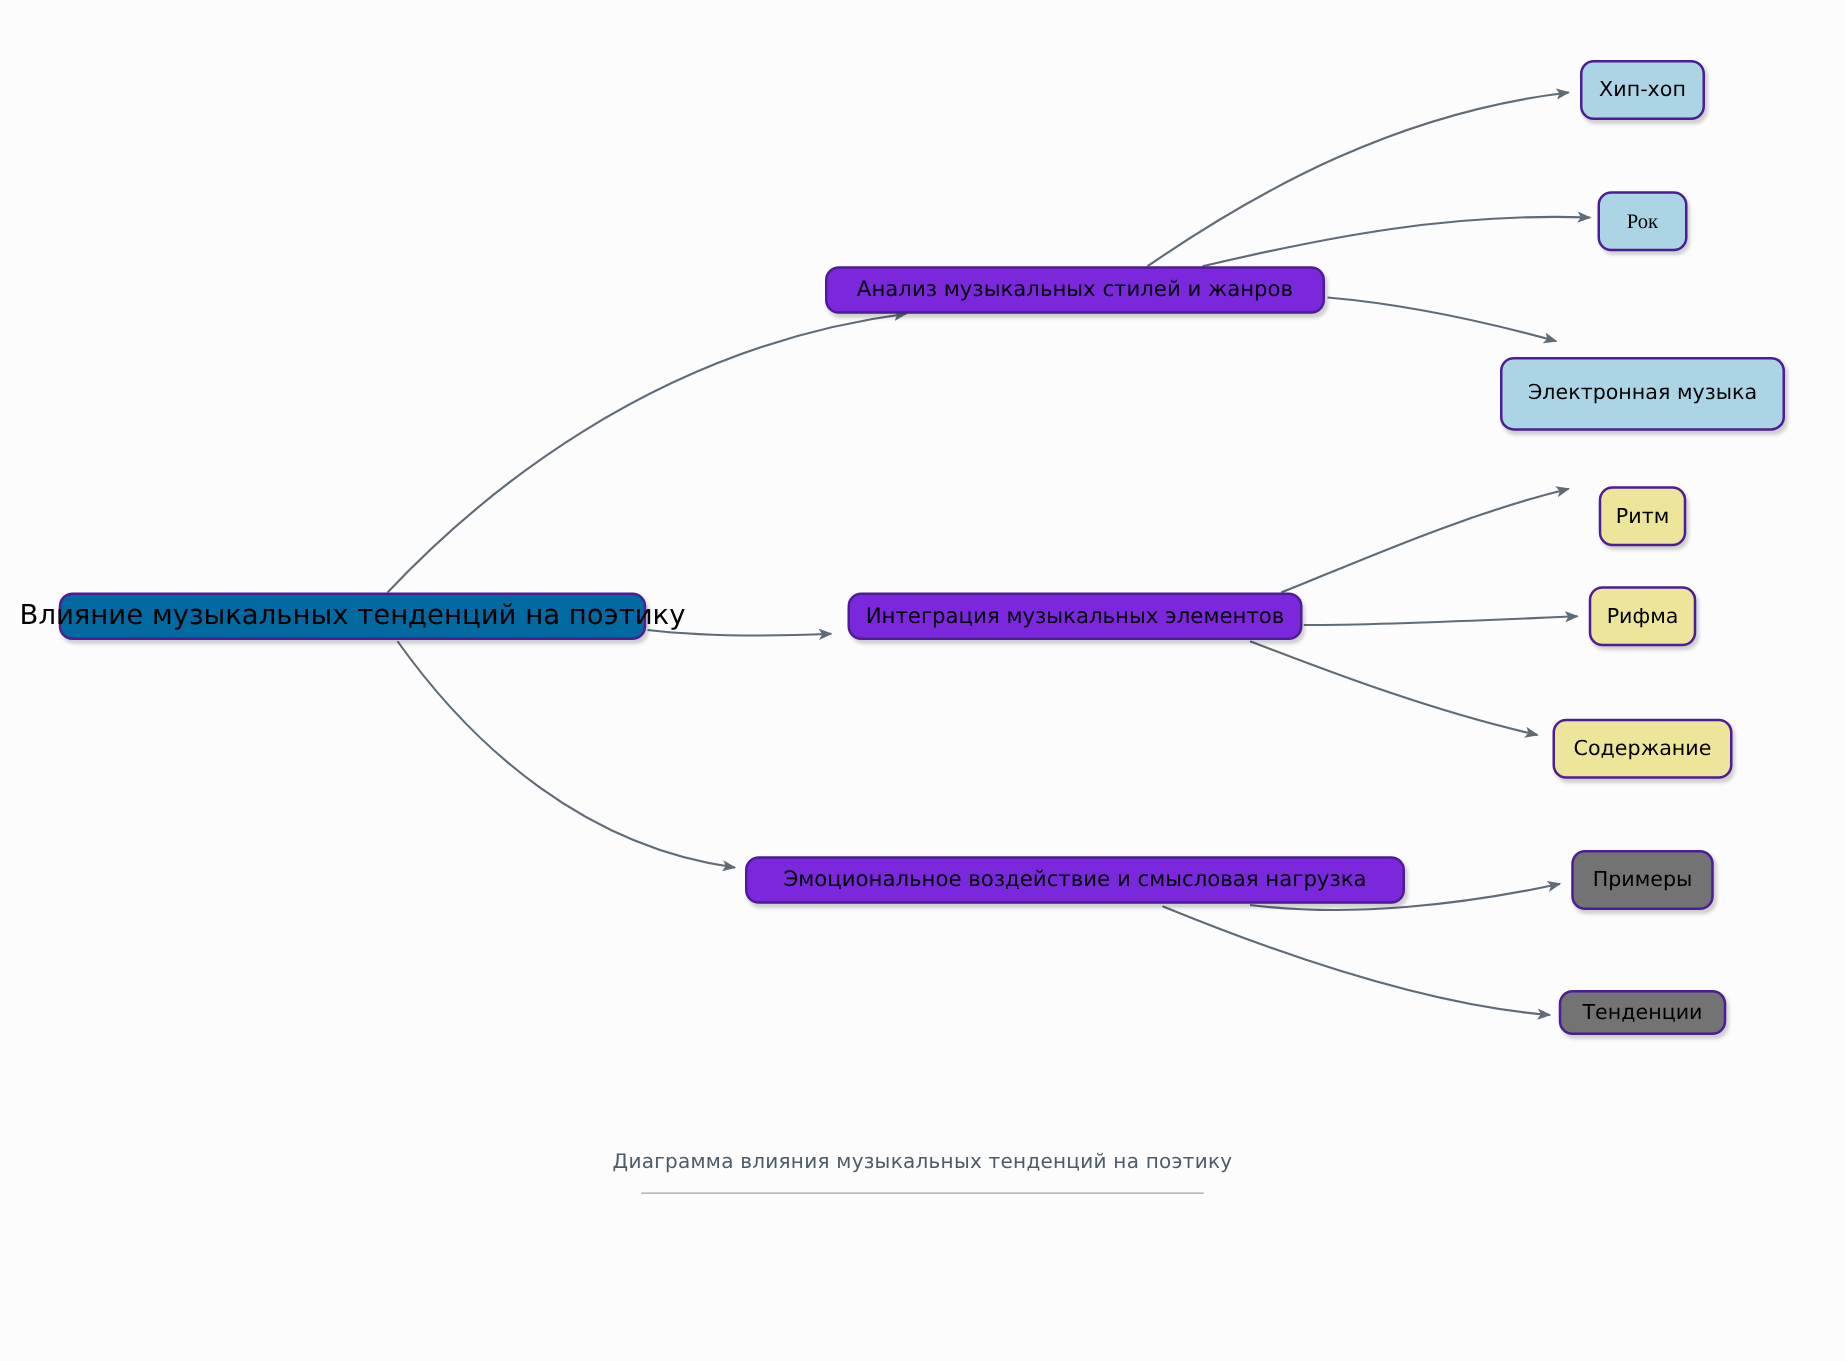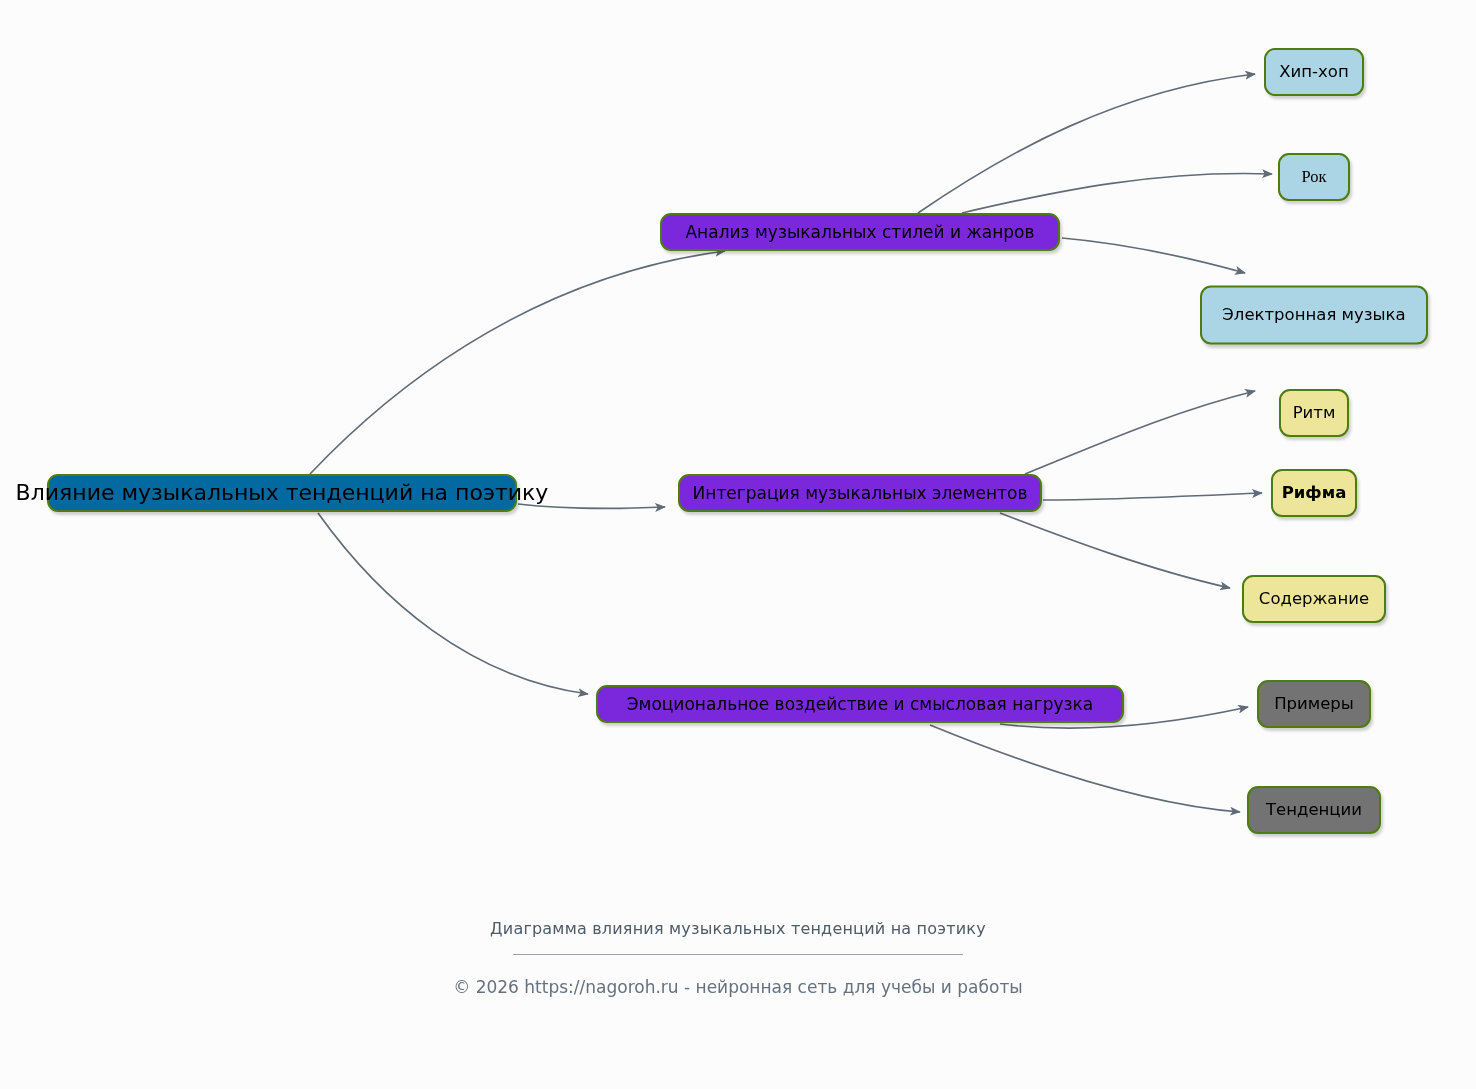--- a/index.html
+++ b/index.html
@@ -23,21 +23,21 @@
     width: 1476px;
     height: 1089px;
     pointer-events: none;
   }
   .node {
     position: absolute;
     box-sizing: border-box;
     display: flex;
     align-items: center;
     justify-content: center;
-    border: 2px solid #4d7c0f;
+    border: 2px solid #4c1d95;
     border-radius: 11px;
     color: #000000;
     font-size: 16.5px;
     line-height: 1;
     white-space: nowrap;
     box-shadow: 2px 3px 3px rgba(0,0,0,0.18);
     transform: translate(-50%, -50%);
     padding: 0 16px;
     z-index: 2;
   }
@@ -109,25 +109,24 @@
 
   <div id="nodes-group">
       <div class="node node-root" style="left: 282px; top: 493px; width: 470px; height: 38px;">Влияние музыкальных тенденций на поэтику</div>
       <div class="node node-branch" style="left: 860px; top: 232px; width: 400px; height: 38px;">Анализ музыкальных стилей и жанров</div>
       <div class="node node-branch" style="left: 860px; top: 493px; width: 364px; height: 38px;">Интеграция музыкальных элементов</div>
       <div class="node node-branch" style="left: 860px; top: 704px; width: 528px; height: 38px;">Эмоциональное воздействие и смысловая нагрузка</div>
       <div class="node node-leaf-blue" style="left: 1314px; top: 72px; width: 100px; height: 48px;">Хип-хоп</div>
       <div class="node node-leaf-blue" style="left: 1314px; top: 177px; width: 72px; height: 48px; font-family: Liberation Serif, serif;">Рок</div>
       <div class="node node-leaf-blue" style="left: 1314px; top: 283px; width: 228px; height: 59px; margin-top: 32px;">Электронная музыка</div>
       <div class="node node-leaf-yellow" style="left: 1314px; top: 388px; width: 70px; height: 48px; margin-top: 25px;">Ритм</div>
-      <div class="node node-leaf-yellow" style="left: 1314px; top: 493px; width: 86px; height: 48px; font-weight: bold;">Рифма</div>
+      <div class="node node-leaf-yellow" style="left: 1314px; top: 493px; width: 86px; height: 48px;">Рифма</div>
       <div class="node node-leaf-yellow" style="left: 1314px; top: 599px; width: 144px; height: 48px;">Содержание</div>
       <div class="node node-leaf-green" style="left: 1314px; top: 704px; width: 114px; height: 48px;">Примеры</div>
-      <div class="node node-leaf-green" style="left: 1314px; top: 810px; width: 134px; height: 48px;">Тенденции</div>
+      <div class="node node-leaf-green" style="left: 1314px; top: 810px; width: 134px; height: 36px;">Тенденции</div>
     </div>
 
   <div id="footer" style="top:918px;">
     <div id="footer-title">Диаграмма влияния музыкальных тенденций на поэтику</div>
     <div id="footer-rule"></div>
-    <div id="footer-credit">© 2026 https://nagoroh.ru - нейронная сеть для учебы и работы</div>
   </div>
 
 </div>
 
 </body></html>

